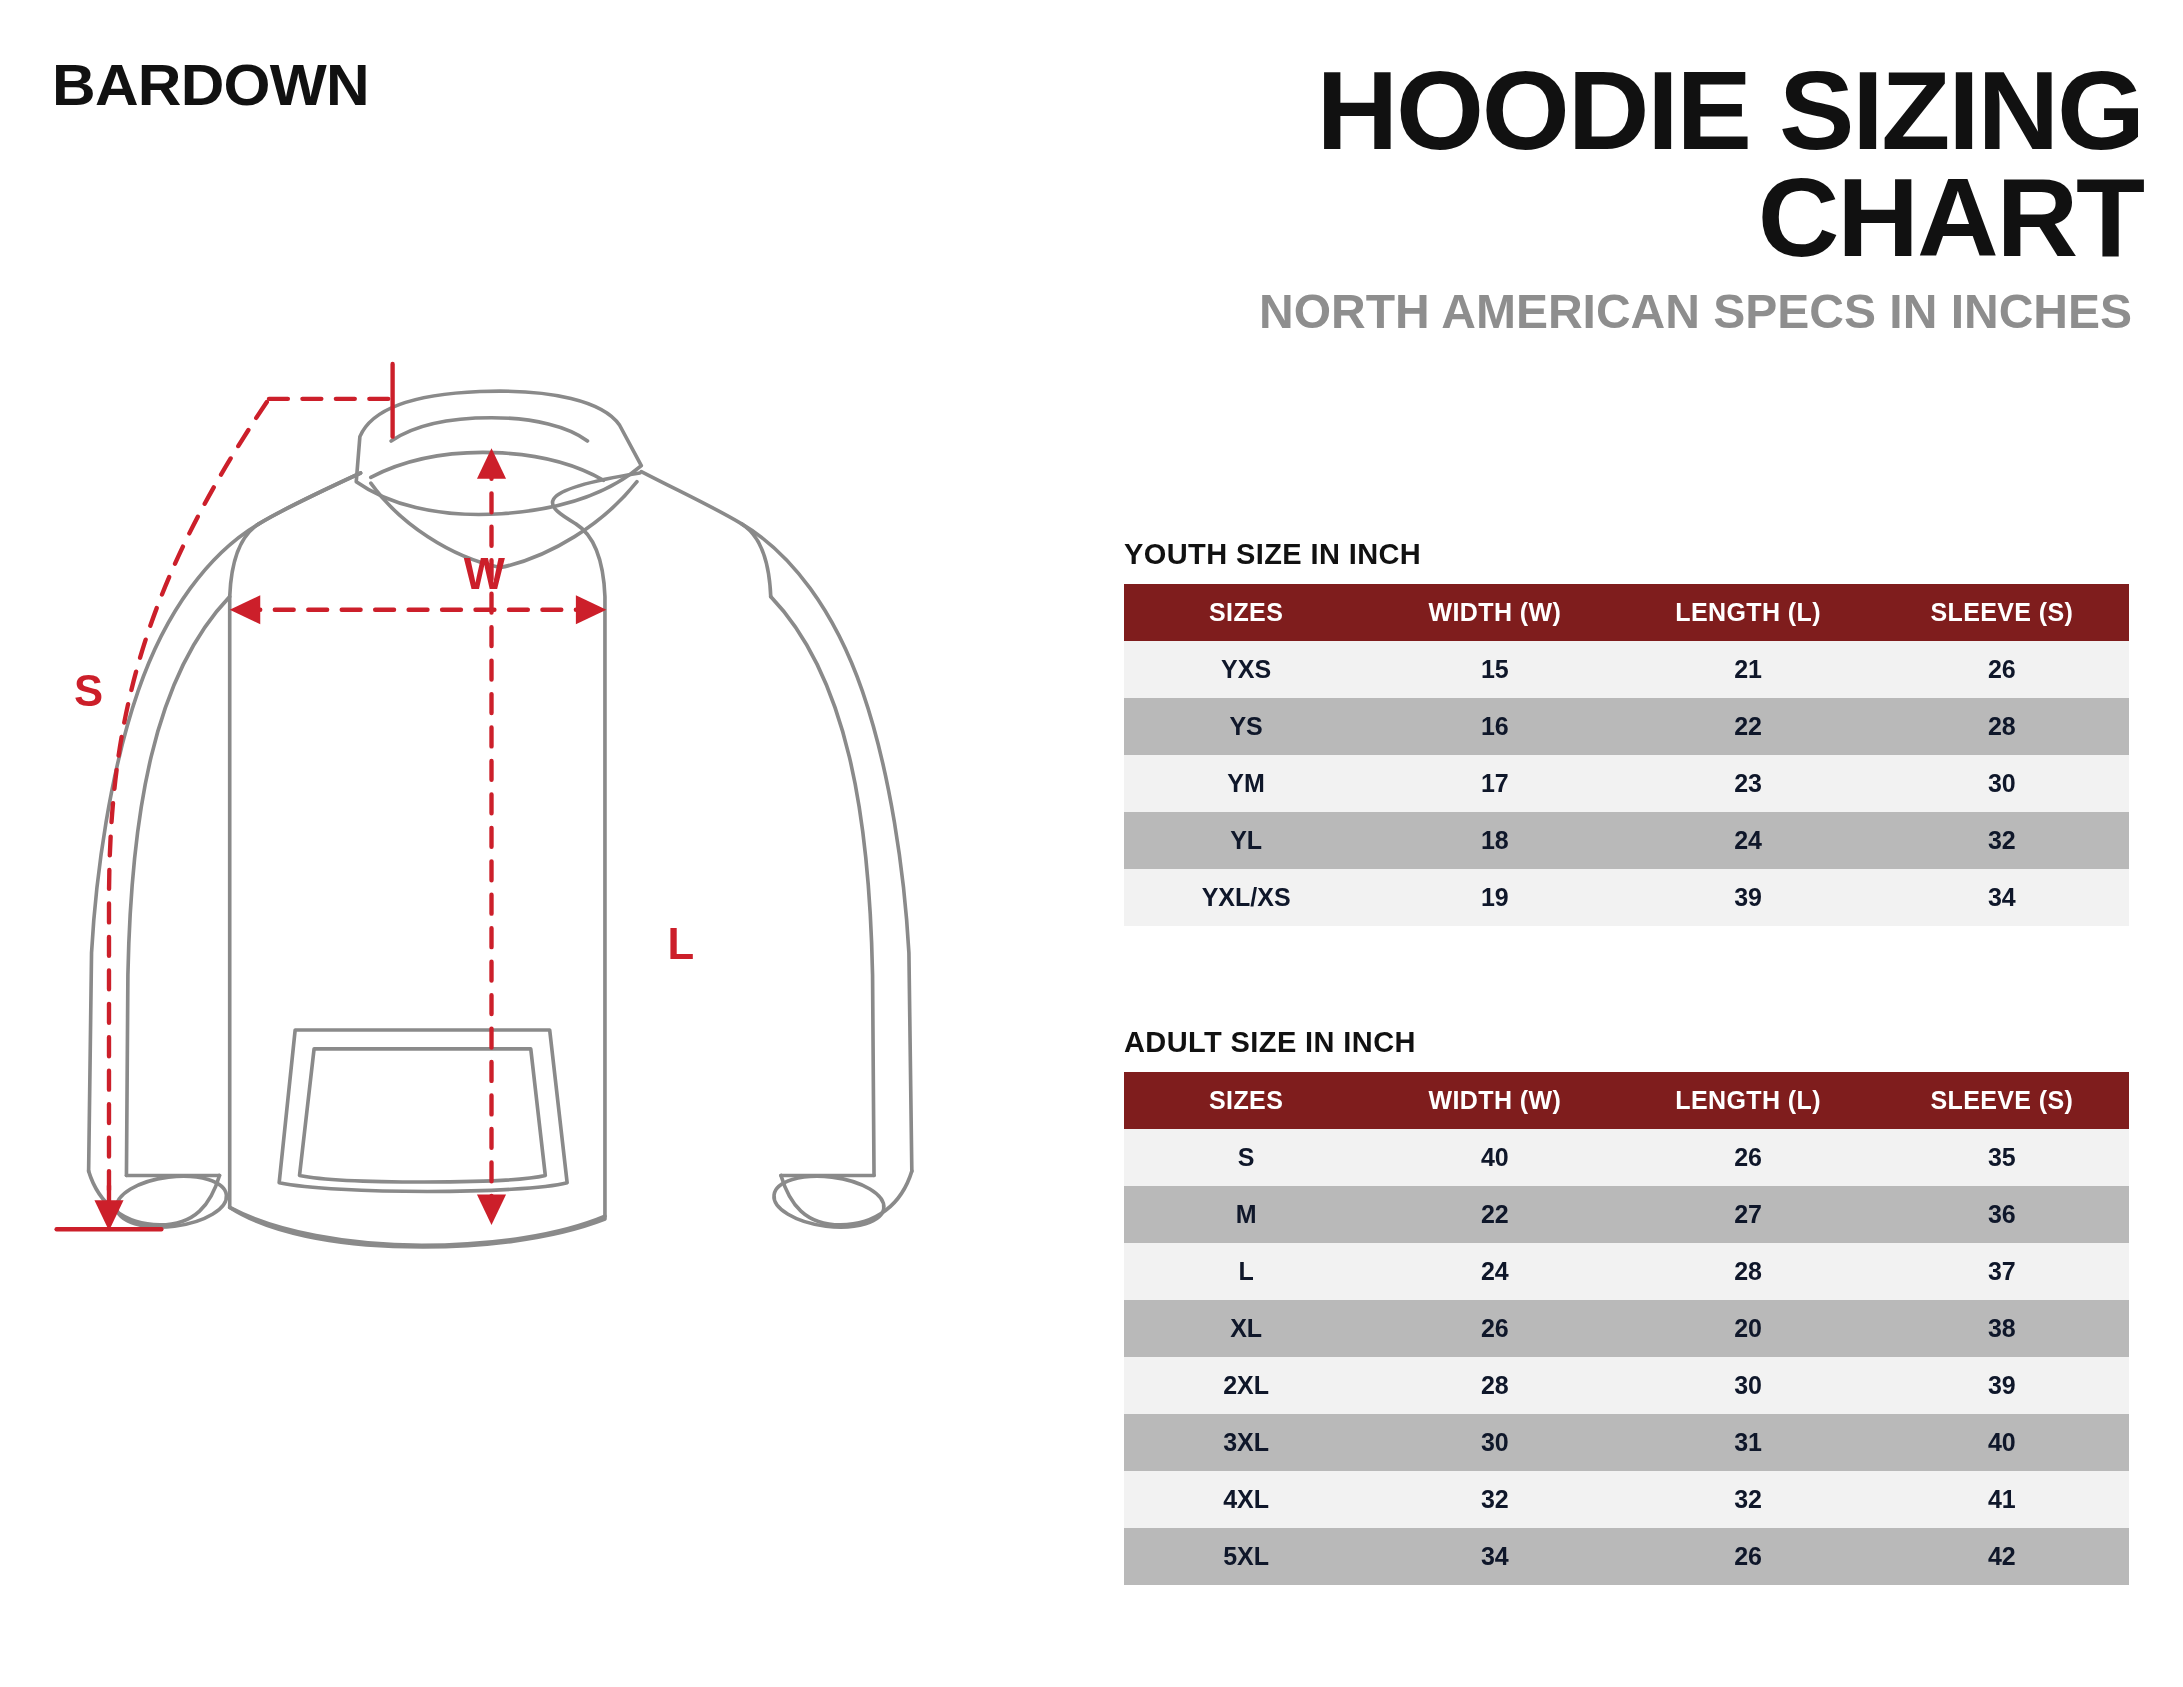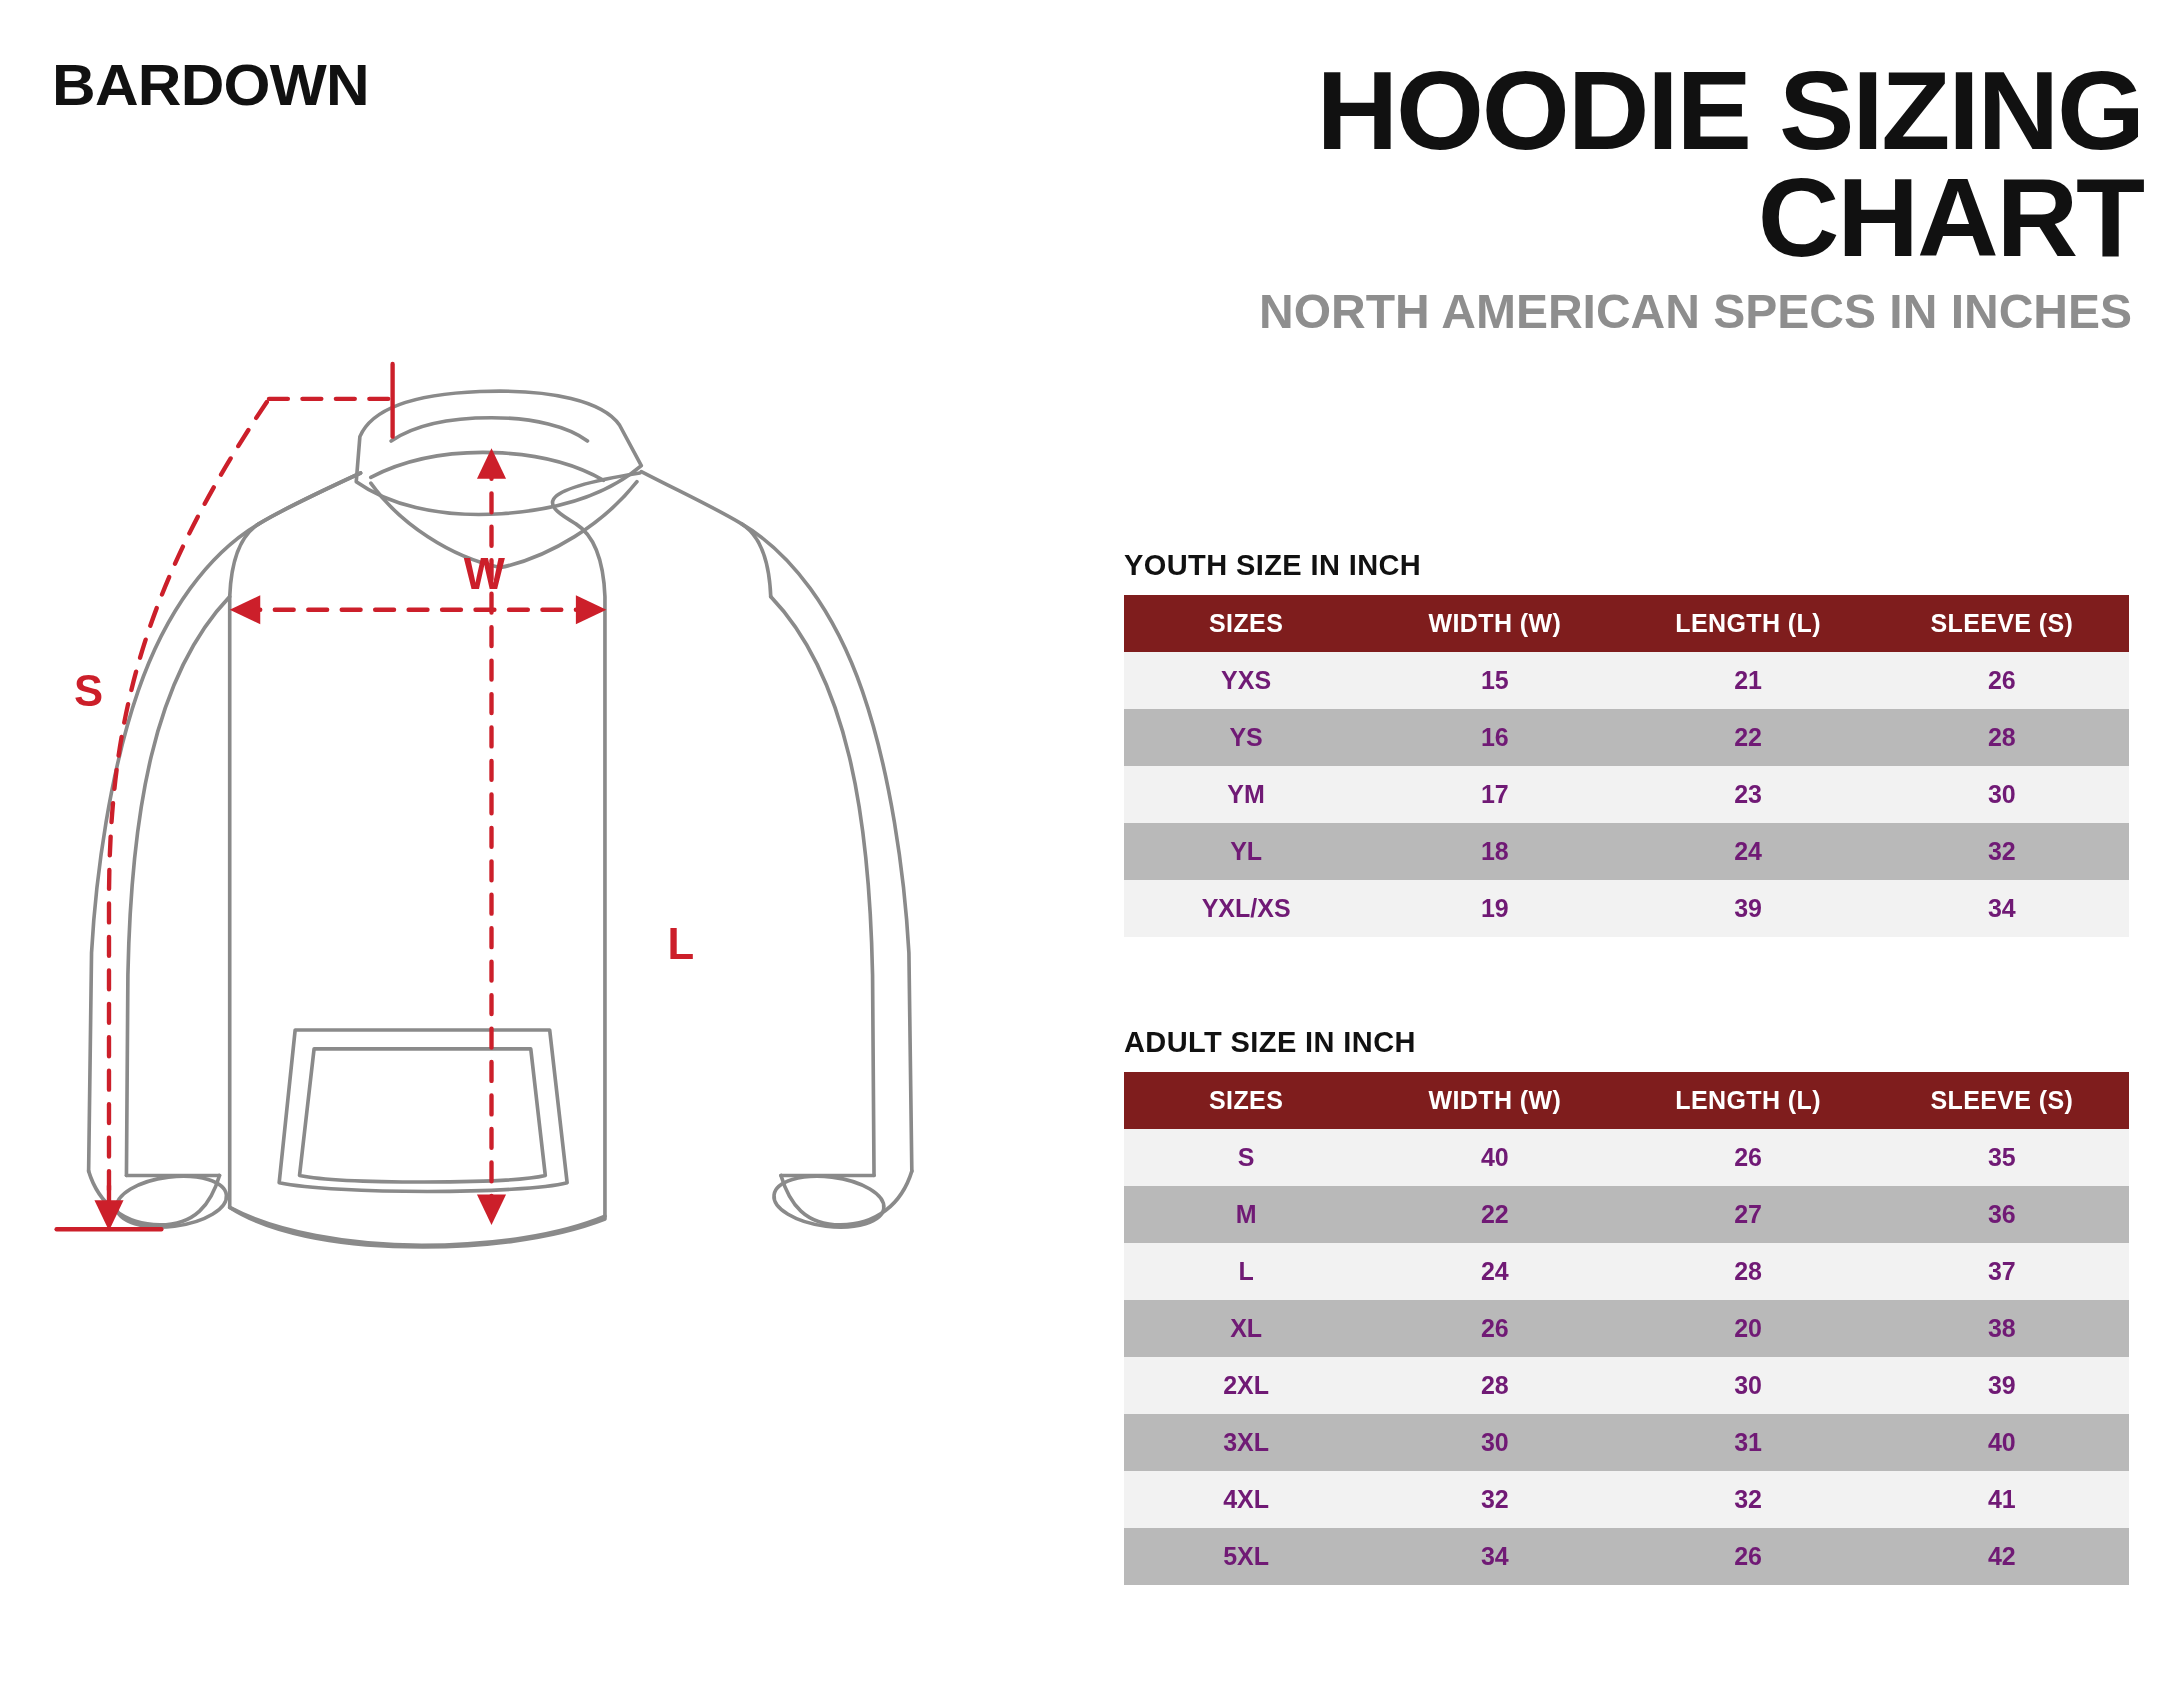--- a/index.html
+++ b/index.html
@@ -55,21 +55,21 @@
     color: #8e8e8e;
     text-transform: uppercase;
   }
 
   
   .table-section {
     position: absolute;
     width: 1005px;
     left: 1124px;
   }
-  #youth-section { top: 549px; }
+  #youth-section { top: 538px; }
   #adult-section { top: 1026px; }
 
   .table-caption {
     font-weight: bold;
     font-size: 29px;
     color: #111111;
     margin-bottom: 13px;
     letter-spacing: 0.4px;
     text-transform: uppercase;
   }
@@ -87,21 +87,21 @@
     padding: 14px 0 14px 0;
     text-align: center;
     letter-spacing: 0.4px;
     border: 0;
   }
   table.size-table td {
     text-align: center;
     font-weight: bold;
     font-size: 25px;
     padding: 14px 0 14px 0;
-    color: #701a75;
+    color: #0f172a;
     border: 0;
   }
   table.size-table tr.row-light td { background: #f2f2f2; }
   table.size-table tr.row-dark td { background: #b9b9b9; }
 
   table.size-table col.c-size { width: 24.3%; }
   table.size-table col.c-w { width: 25.2%; }
   table.size-table col.c-l { width: 25.2%; }
   table.size-table col.c-s { width: 25.3%; }
 

